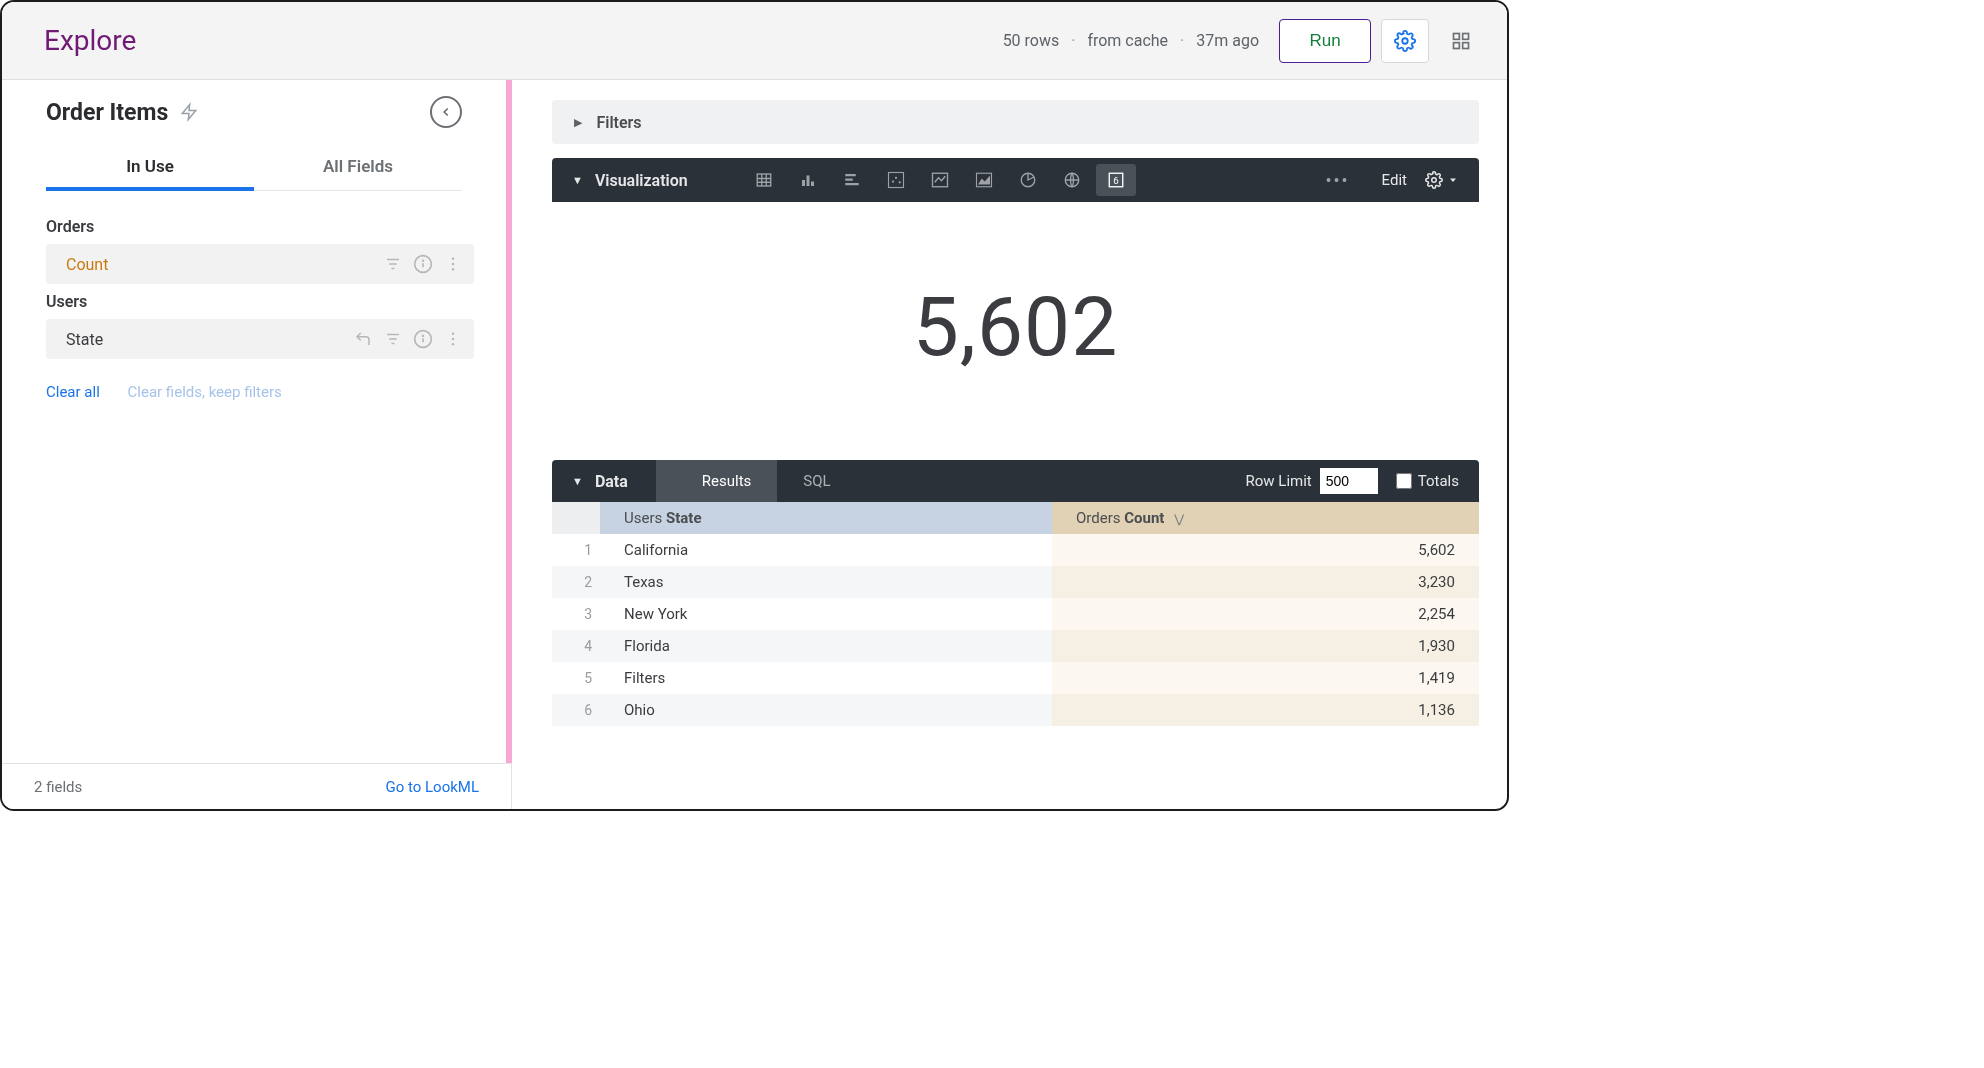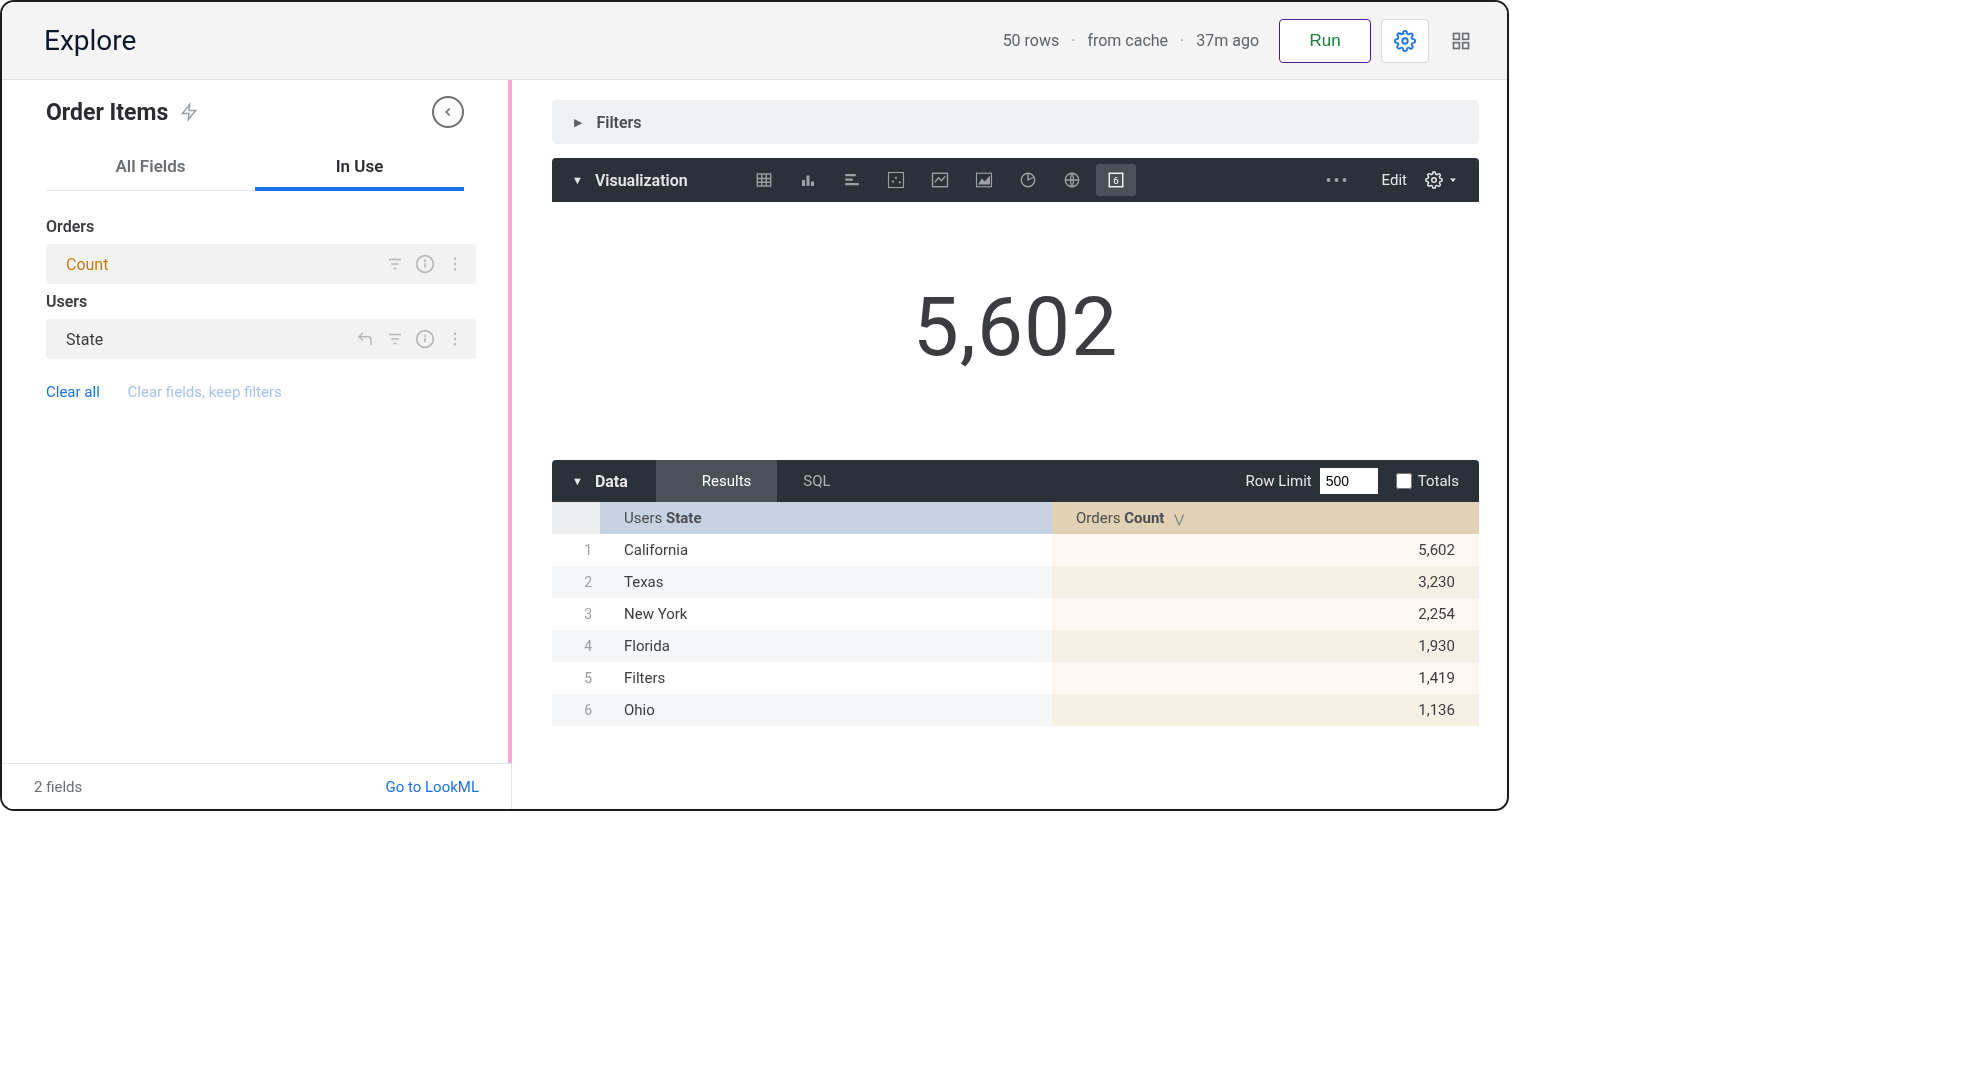--- a/index.html
+++ b/index.html
@@ -24,21 +24,21 @@
     background: #f4f4f4;
     border-bottom: 1px solid #dedede;
     display: flex;
     align-items: center;
     padding-left: 42px;
     padding-right: 28px;
   }
   .top-header .title {
     font-size: 28px;
     font-weight: 400;
-    color: #0f172a;
+    color: #701a75;
     flex: 0 0 auto;
   }
   .top-header .spacer { flex: 1 1 auto; }
   .top-header .status {
     font-size: 16px;
     color: #5d6368;
     margin-right: 20px;
   }
   .top-header .status .dot { margin: 0 8px; color: #9aa0a6; }
   .top-header .run-btn {
@@ -73,21 +73,21 @@
 
   
   .main {
     display: flex;
     height: calc(100% - 78px - 46px);
   }
 
   
   .sidebar {
     width: 510px;
-    border-right: 4px solid #f9a8d4;
+    border-right: 6px solid #f9a8d4;
     display: flex;
     flex-direction: column;
     padding-top: 16px;
   }
   .sidebar-header {
     display: flex;
     align-items: center;
     padding: 0 44px 14px 44px;
   }
   .sidebar-header h2 {
@@ -387,22 +387,22 @@
       <div class="spacer"></div>
       <div class="collapse-btn">
         <svg width="14" height="14" viewBox="0 0 24 24" fill="none" stroke="currentColor" stroke-width="3">
             <polyline points="15 18 9 12 15 6"></polyline>
           </svg>
       </div>
     </div>
 
 
     <div class="tabs">
+      <div class="tab active">In Use</div>
       <div class="tab">All Fields</div>
-      <div class="tab active">In Use</div>
     </div>
 
     <div class="fields">
       <div class="field-group-label">Orders</div>
       <div class="field-row">
         <span class="field-name measure">Count</span>
         <span class="icon-slot">
           <svg width="18" height="18" viewBox="0 0 24 24" fill="none" stroke="currentColor" stroke-width="2">
               <line x1="4" y1="6" x2="20" y2="6"></line>
               <line x1="7" y1="12" x2="17" y2="12"></line>

